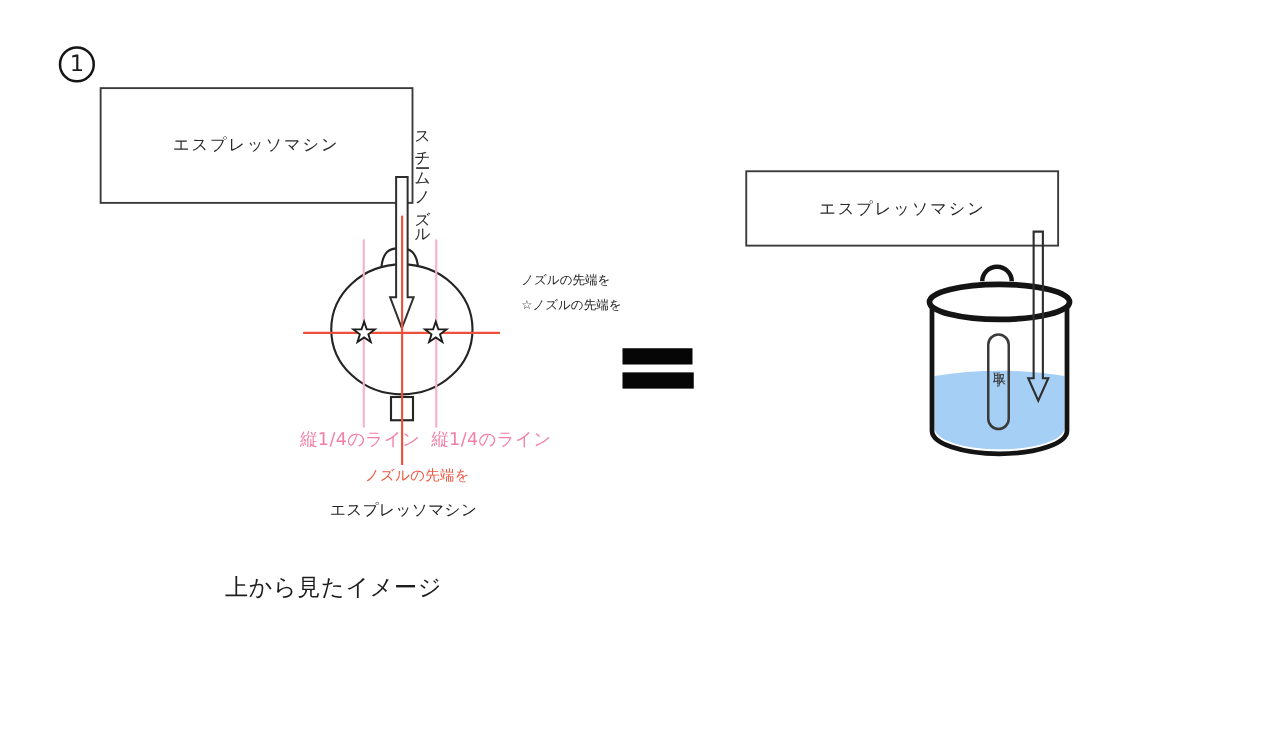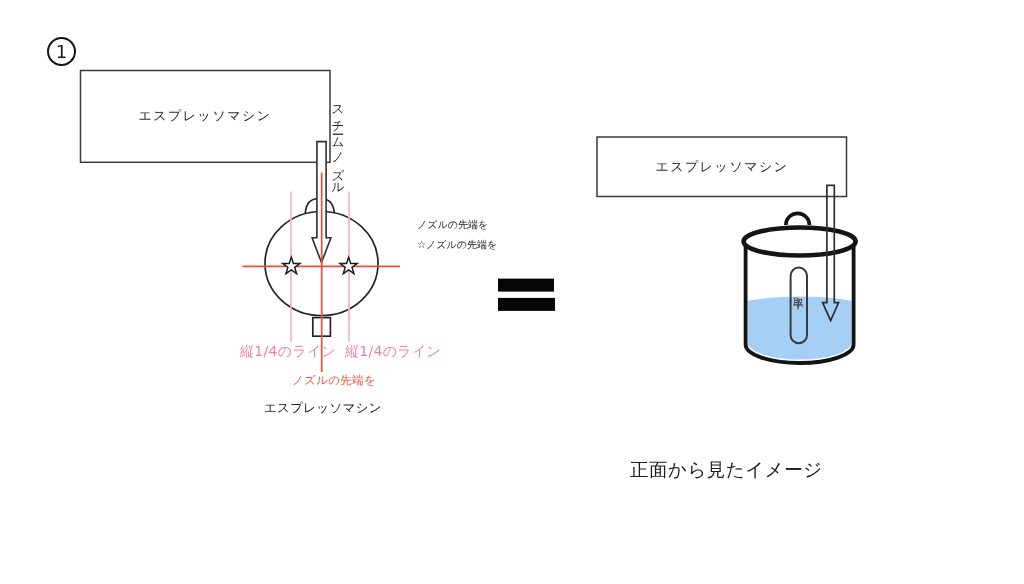--- a/index.html
+++ b/index.html
@@ -87,22 +87,22 @@
     <div>☆ノズルの先端を</div>
   </div>
 
   <div class="abs quarter-label quarter-left">縦1/4のライン</div>
   <div class="abs quarter-label quarter-right">縦1/4のライン</div>
 
   <div class="abs center-label">ノズルの先端を</div>
 
   <div class="abs pitcher-label">エスプレッソマシン</div>
 
+  <div class="abs caption caption-left">上から見たイメージ</div>
 
   <div class="abs machine-label-box machine-right">
     <span>エスプレッソマシン</span>
   </div>
 
   <div class="abs vtext handle-label">取手</div>
 
-  <div class="abs caption caption-right">正面から見たイメージ</div>
 
 </div>
 
 </body></html>

